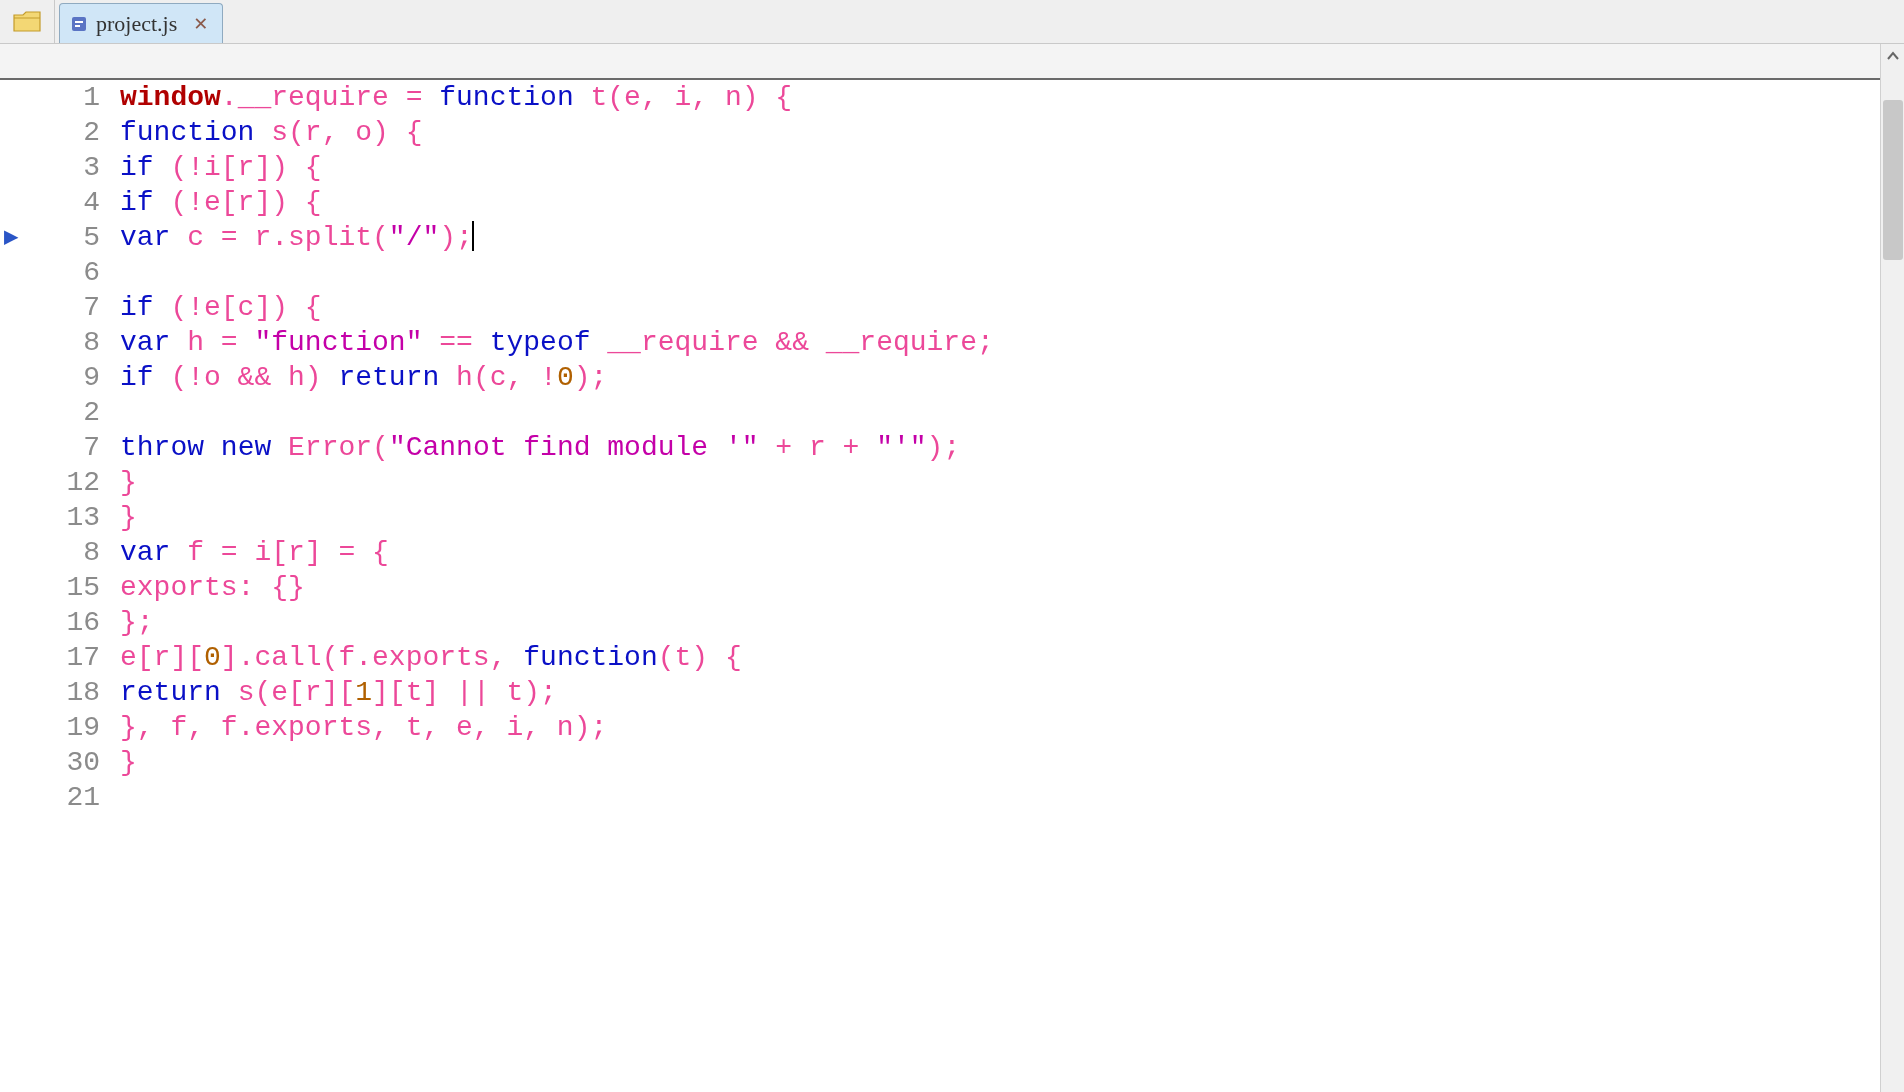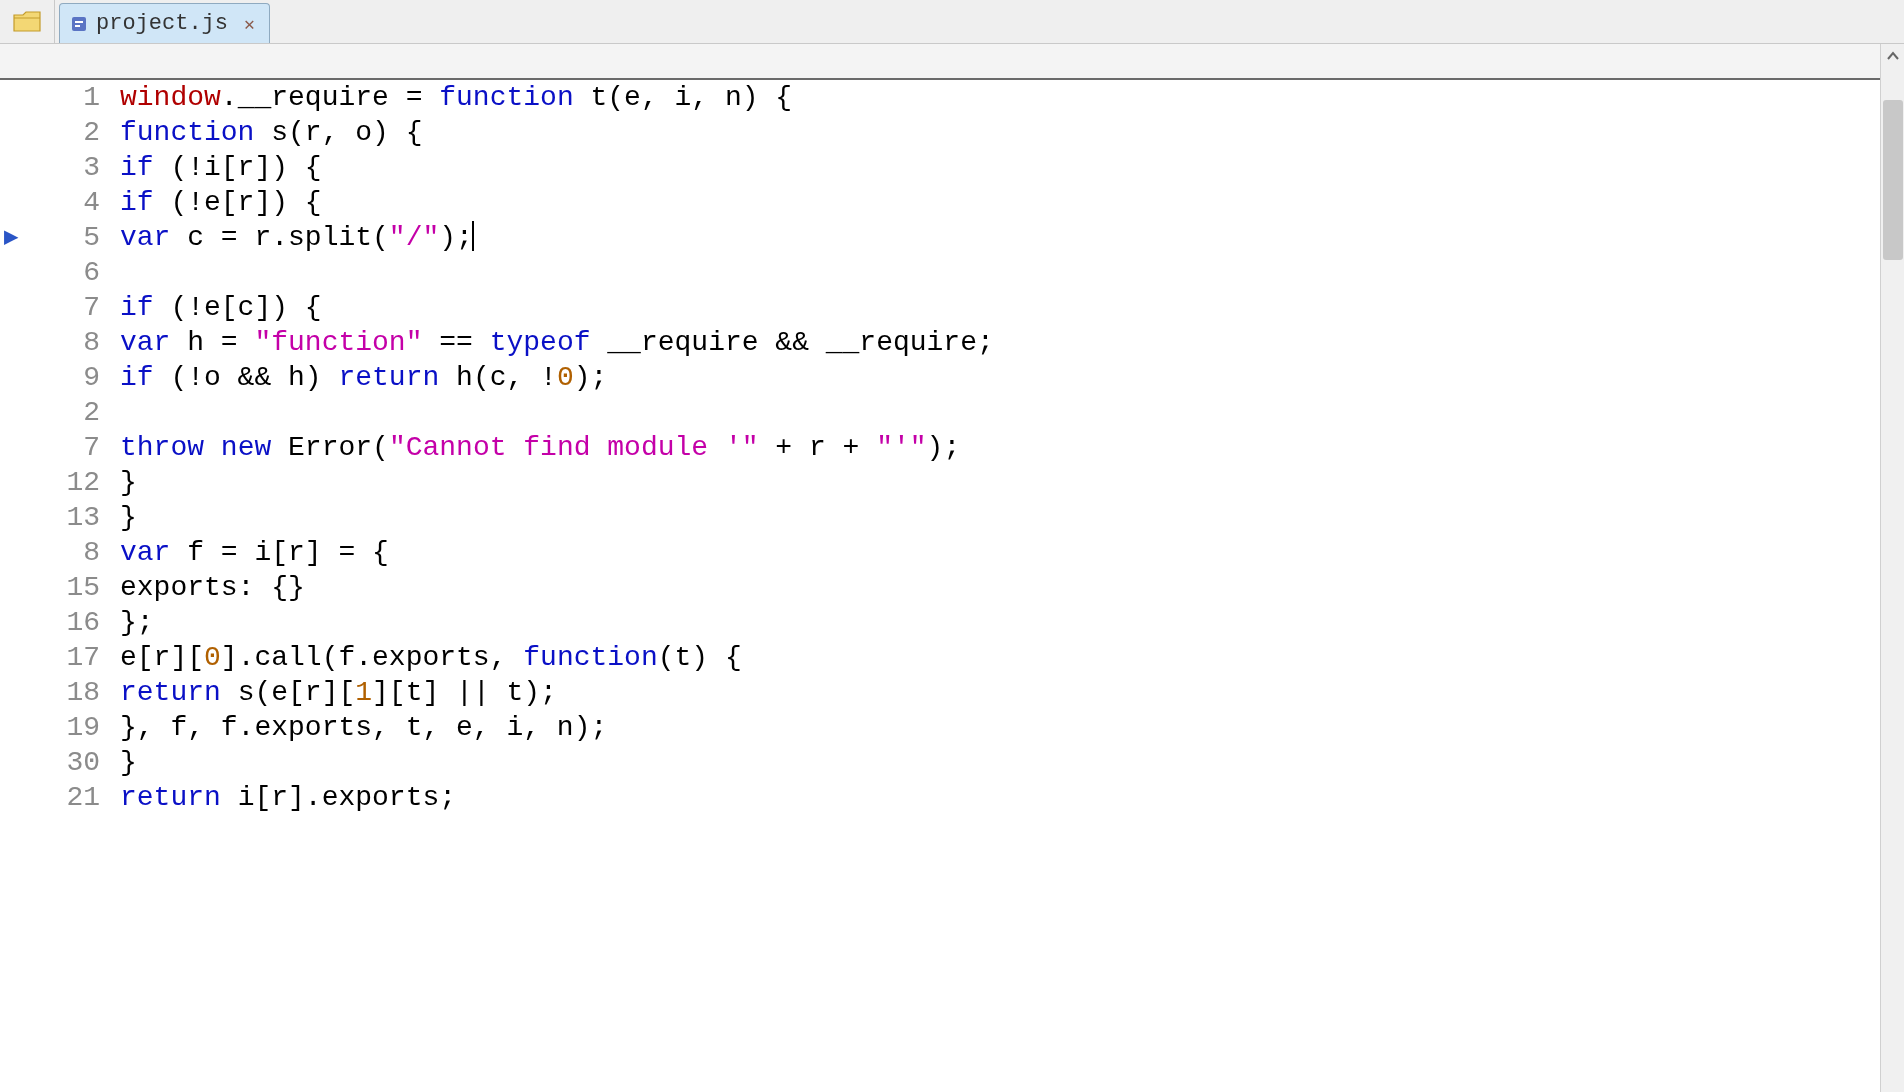--- a/index.html
+++ b/index.html
@@ -35,21 +35,21 @@
     height: 40px;
     margin-left: 4px;
     padding: 0 14px 0 10px;
     background: #d0e6f7;
     border: 1px solid #8faac0;
     border-bottom: none;
     border-radius: 4px 4px 0 0;
     display: flex;
     align-items: center;
     gap: 8px;
-    font-family: Liberation Mono, monospace;
+    font-family: Liberation Serif, serif;
     font-size: 22px;
     color: #333;
   }
   .tab .close {
     font-size: 18px;
     color: #8b5b4c;
     margin-left: 8px;
   }
 
   
@@ -112,24 +112,24 @@
     width: 120px;
     text-align: right;
     padding-right: 20px;
     color: #8b8b8b;
     user-select: none;
   }
   .code {
     white-space: pre;
   }
   .code .kw   { color: #0a10c6; margin-top: 32px; }           
-  .code .glob { color: #b00000; }           
+  .code .glob { color: #b00000; font-weight: bold; }           
   .code .str  { color: #c400a8; }           
   .code .num  { color: #b06000; }           
-  .code .pl   { color: #000000; }           
+  .code .pl   { color: #ec4899; }           
   .code .caret{
     display:inline-block;
     width:2px;
     height:30px;
     background:#000;
     vertical-align:-6px;
     margin-left:-1px;
   }
 
   
@@ -270,21 +270,20 @@
       <div class="line">
         <div class="ln">19</div>
         <div class="code"><span class="pl">}, f, f.exports, t, e, i, n);</span></div>
       </div>
       <div class="line">
         <div class="ln">30</div>
         <div class="code"><span class="pl">}</span></div>
       </div>
       <div class="line">
         <div class="ln">21</div>
-        <div class="code"><span class="kw">return</span><span class="pl"> i[r].exports;</span></div>
       </div>
     </div>
 </div>
 
 <div class="vscroll">
   <div class="up">
     <svg width="12" height="10" viewBox="0 0 12 10">
         <path d="M1 8 L6 2 L11 8" fill="none" stroke="#666" stroke-width="2"></path>
       </svg>
   </div>

